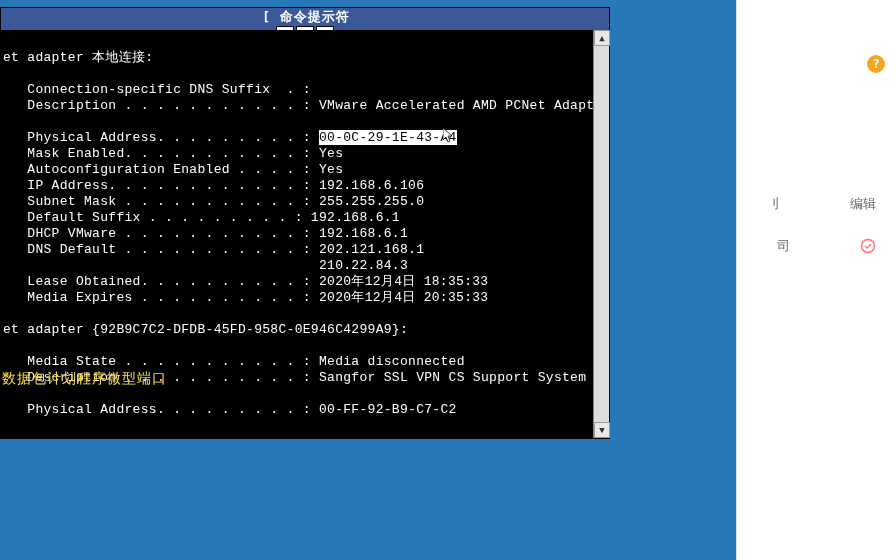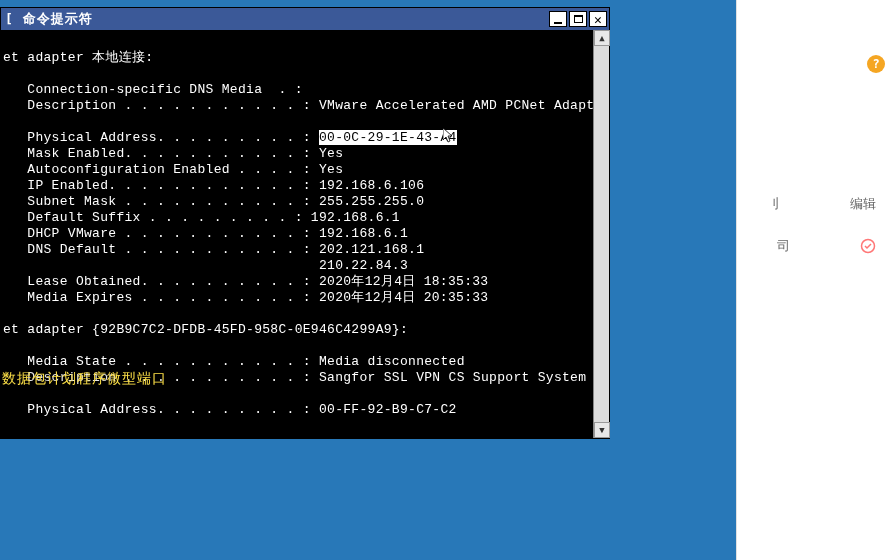--- a/index.html
+++ b/index.html
@@ -28,20 +28,21 @@
     .titlebar {
       height: 22px;
       background: #3b5998;
       display: flex;
       align-items: center;
       justify-content: space-between;
       padding: 0 2px;
       color: #fff;
       font-size: 13px;
       font-weight: bold;
+      flex-direction: column;
     }
     .titlebar-left {
       display: flex;
       align-items: center;
       gap: 4px;
       padding-left: 2px;
     }
     .titlebar-title {
       letter-spacing: 1px;
     }
@@ -189,27 +190,27 @@
             <span></span>
           </div>
         <div class="ctrl-btn close">✕</div>
       </div>
     </div>
 
     <div class="terminal">
       <div class="term-area">
 <span>et adapter 本地连接:</span>
 
-<span>   Connection-specific DNS Media  . :</span>
+<span>   Connection-specific DNS Suffix  . :</span>
 <span>   Description . . . . . . . . . . . : VMware Accelerated AMD PCNet Adapter</span>
 
 <span><span>   Physical Address. . . . . . . . . : </span><span class="highlight">00-0C-29-1E-43-A4</span></span>
 <span>   Mask Enabled. . . . . . . . . . . : Yes</span>
 <span>   Autoconfiguration Enabled . . . . : Yes</span>
-<span>   IP Enabled. . . . . . . . . . . . : 192.168.6.106</span>
+<span>   IP Address. . . . . . . . . . . . : 192.168.6.106</span>
 <span>   Subnet Mask . . . . . . . . . . . : 255.255.255.0</span>
 <span>   Default Suffix . . . . . . . . . : 192.168.6.1</span>
 <span>   DHCP VMware . . . . . . . . . . . : 192.168.6.1</span>
 <span>   DNS Default . . . . . . . . . . . : 202.121.168.1</span>
 <span>                                       210.22.84.3</span>
 <span>   Lease Obtained. . . . . . . . . . : 2020年12月4日 18:35:33</span>
 <span>   Media Expires . . . . . . . . . . : 2020年12月4日 20:35:33</span>
 
 <span>et adapter {92B9C7C2-DFDB-45FD-958C-0E946C4299A9}:</span>
 

